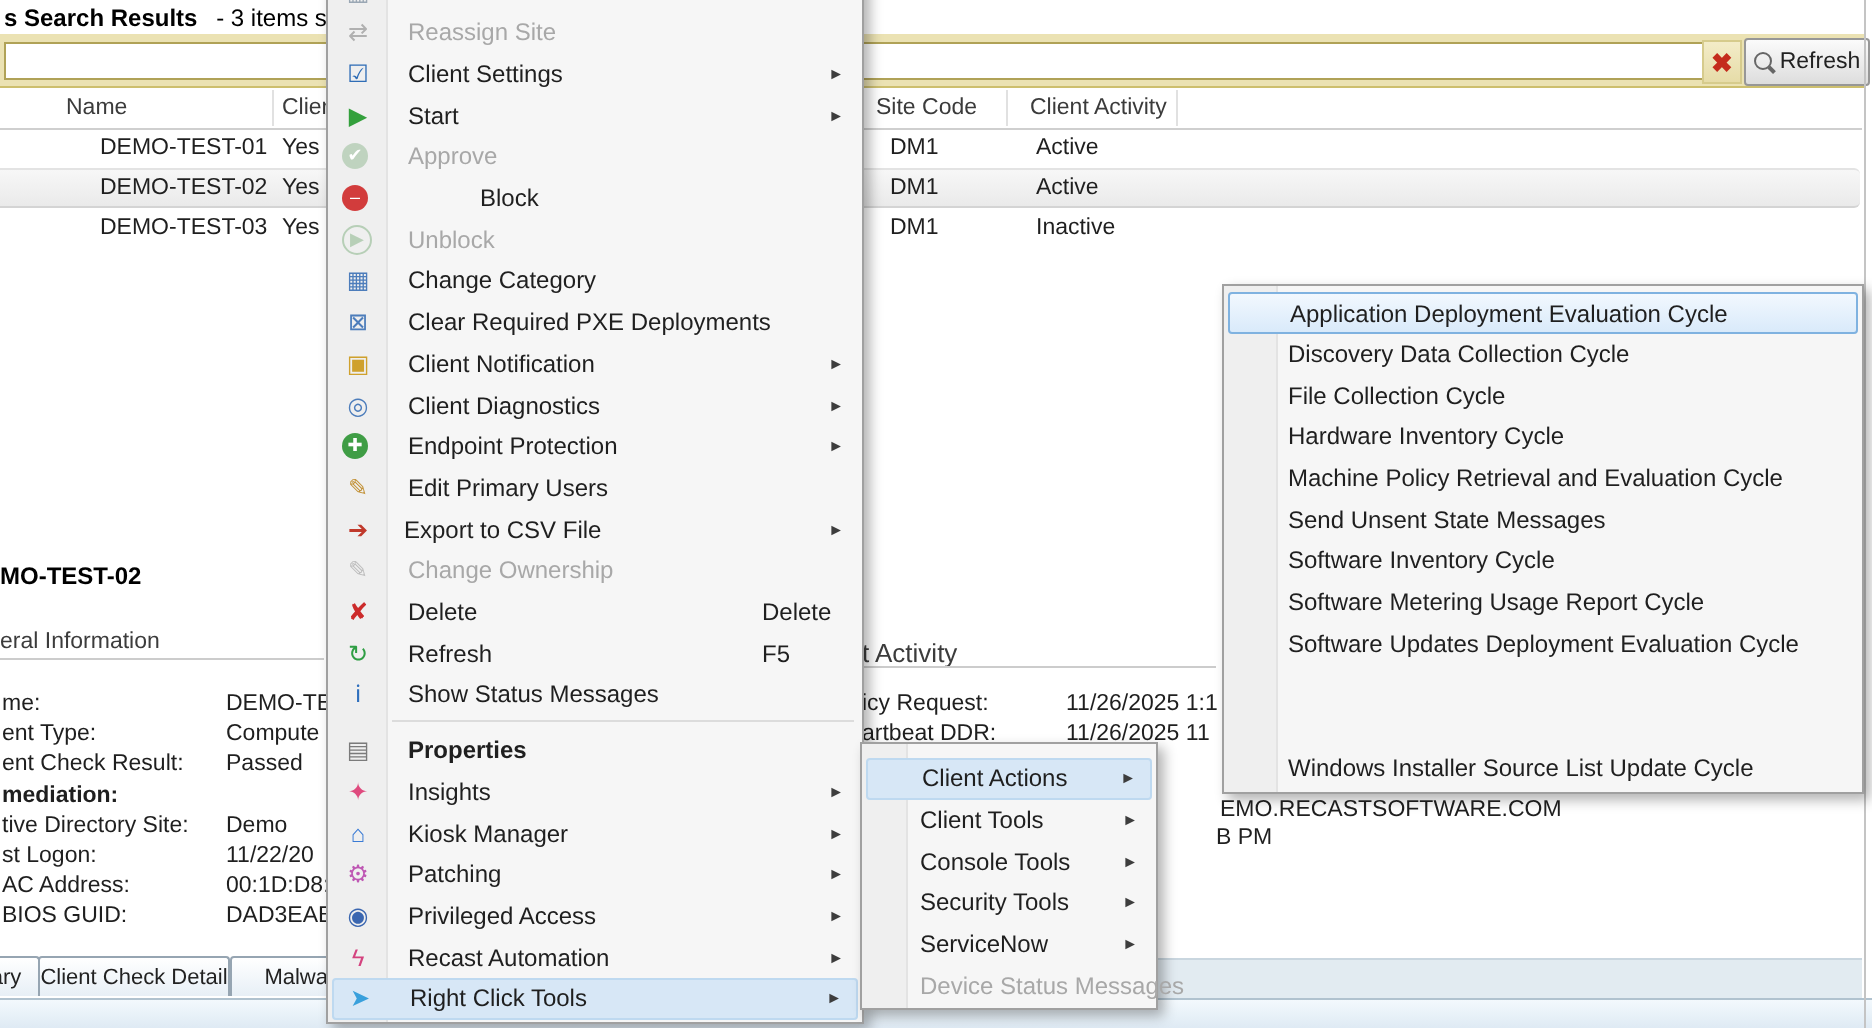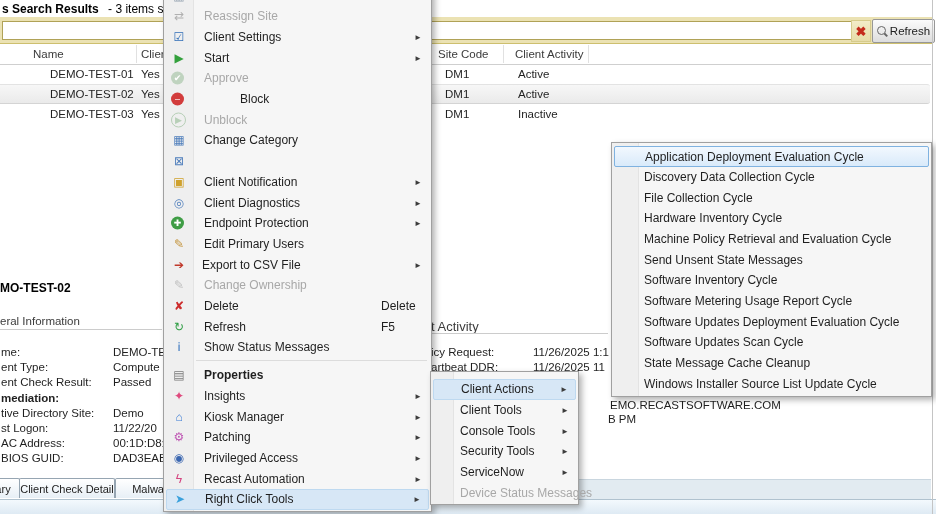--- a/index.html
+++ b/index.html
@@ -218,20 +218,21 @@
       <div class="menu-row disabled" style="top: 125.2px;">
         <span class="mi-icon mi-badge" style="left: 5px; color: rgb(183, 207, 183); border: 1px solid rgb(183, 207, 183);">▶</span>
         <span class="lbl" style="left: 38px;">Unblock</span>
       </div>
       <div class="menu-row" style="top: 145.9px;">
         <span class="mi-icon" style="left: 5px; color: rgb(77, 125, 187);">▦</span>
         <span class="lbl" style="left: 38px;">Change Category</span>
       </div>
       <div class="menu-row" style="top: 166.6px;">
         <span class="mi-icon" style="left: 5px; color: rgb(77, 125, 187);">⊠</span>
+        <span class="lbl" style="left: 38px;">Clear Required PXE Deployments</span>
       </div>
       <div class="menu-row" style="top: 187.3px;">
         <span class="mi-icon" style="left: 5px; color: rgb(207, 161, 45);">▣</span>
         <span class="lbl" style="left: 38px;">Client Notification</span>
         <span class="arrow">►</span>
       </div>
       <div class="menu-row" style="top: 208px;">
         <span class="mi-icon" style="left: 5px; color: rgb(77, 125, 187);">◎</span>
         <span class="lbl" style="left: 38px; text-align: right;">Client Diagnostics</span>
         <span class="arrow">►</span>
@@ -354,24 +355,18 @@
       </div>
       <div class="menu-row" style="top: 126.9px;">
         <span class="lbl" style="left: 30px;">Software Inventory Cycle</span>
       </div>
       <div class="menu-row" style="top: 147.55px;">
         <span class="lbl" style="left: 30px;">Software Metering Usage Report Cycle</span>
       </div>
       <div class="menu-row" style="top: 168.2px;">
         <span class="lbl" style="left: 30px;">Software Updates Deployment Evaluation Cycle</span>
       </div>
-      <div class="menu-row" style="top: 188.85px;">
-        <span class="lbl" style="left: 30px;">Software Updates Scan Cycle</span>
-      </div>
-      <div class="menu-row" style="top: 209.5px;">
-        <span class="lbl" style="left: 30px;">State Message Cache Cleanup</span>
-      </div>
       <div class="menu-row" style="top: 230.15px;">
         <span class="lbl" style="left: 30px;">Windows Installer Source List Update Cycle</span>
       </div>
     </div>
 
 </div>
 
 </body></html>

